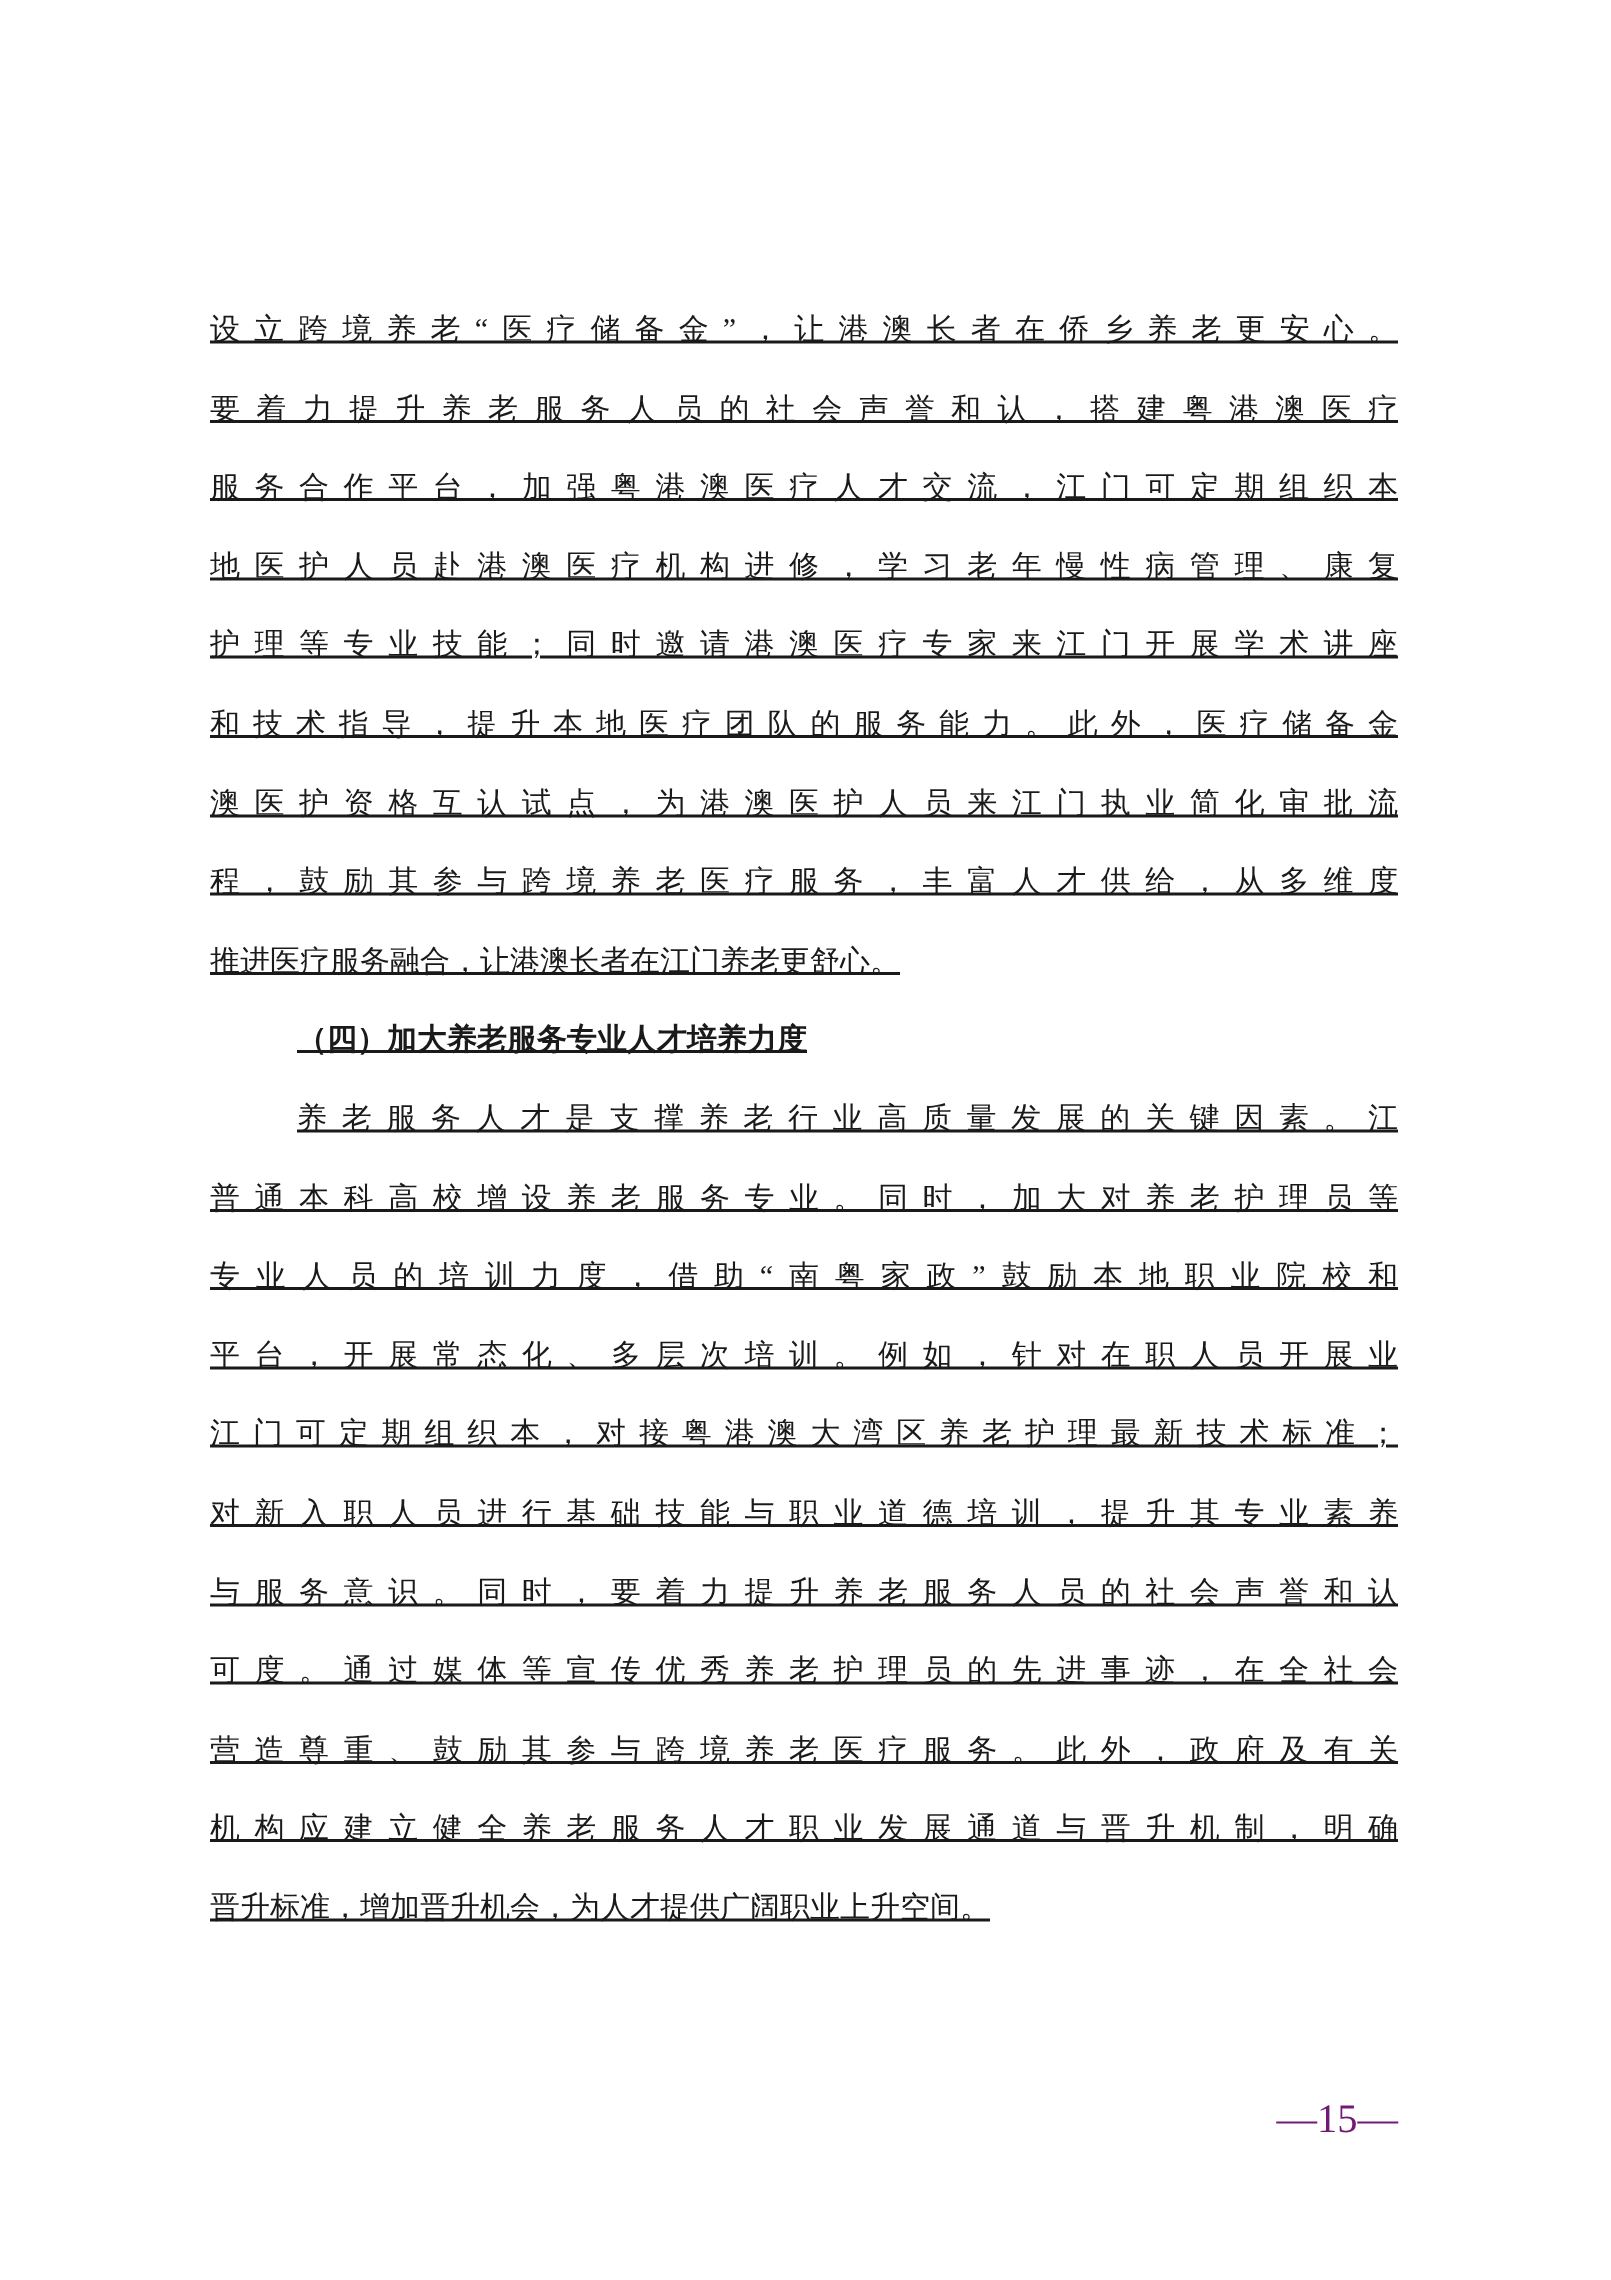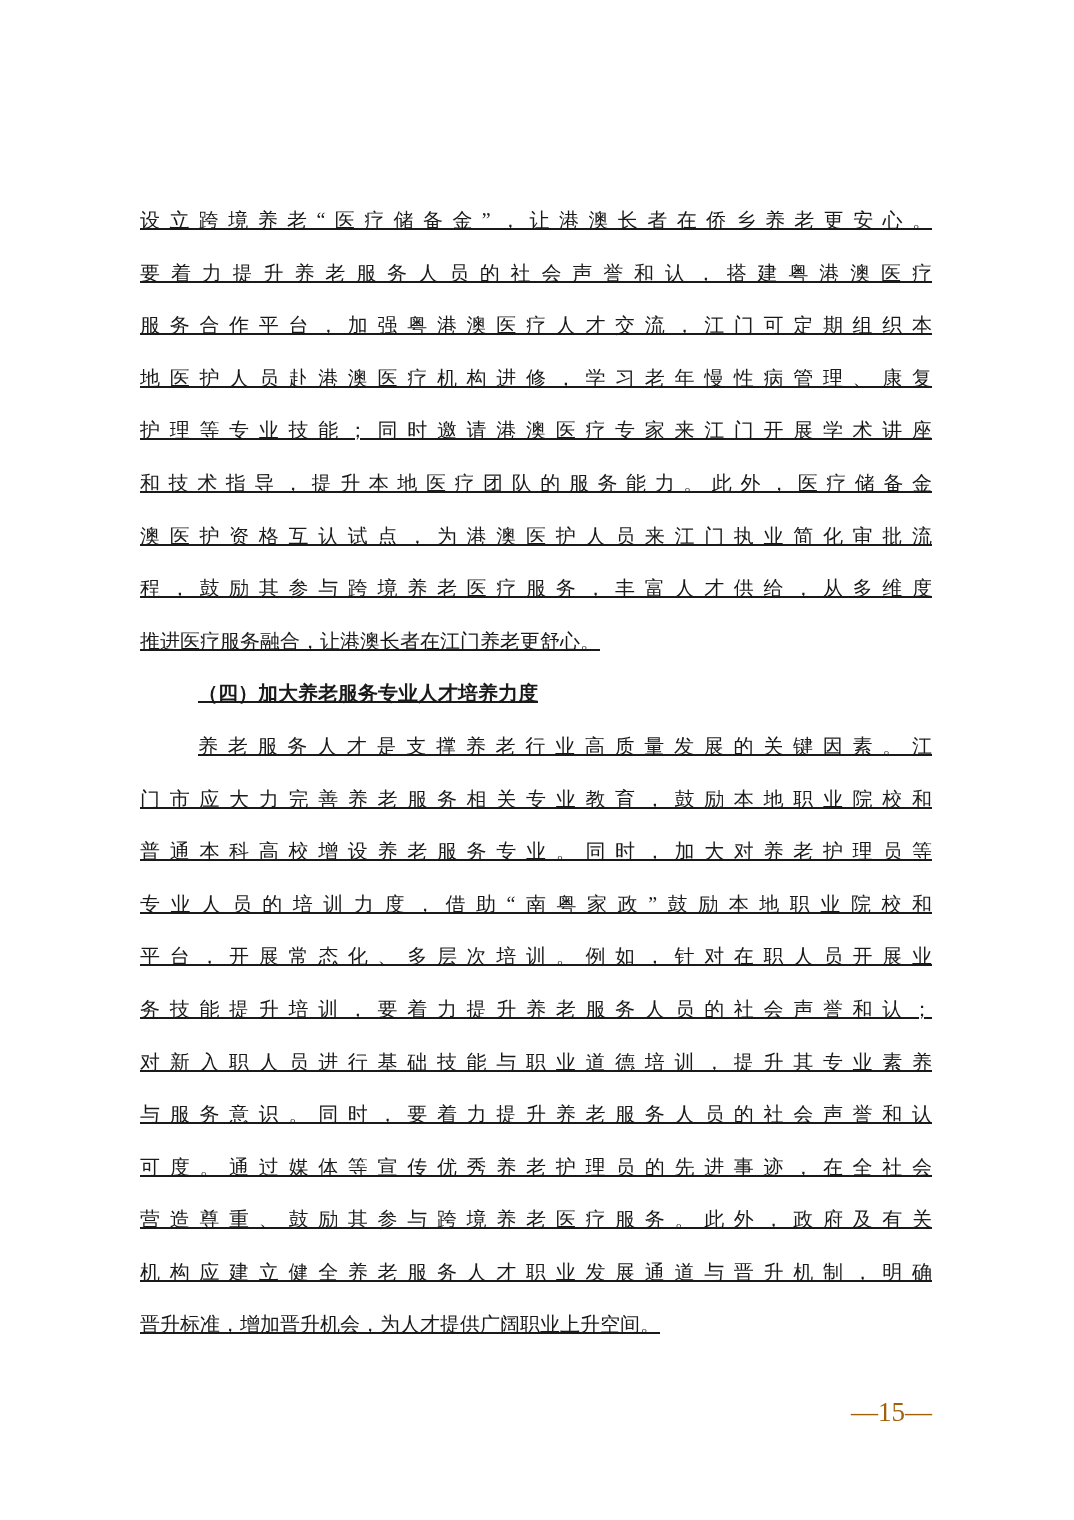--- a/index.html
+++ b/index.html
@@ -41,21 +41,21 @@
     text-align: right;
     text-align-last: left;
     text-indent: 58px;
   }
   .page-number {
     position: absolute;
     right: 142px;
     top: 1392px;
     font-size: 27px;
     line-height: 40px;
-    color: #a16207;
+    color: #701a75;
     text-align: right;
   }
 </style>
 </head>
 <body>
 
 <div class="page">
   <div class="text-block">
 
     <p class="line">设立跨境养老“医疗储备金”，让港澳长者在侨乡养老更安心。</p>
@@ -64,25 +64,24 @@
     <p class="line">地医护人员赴港澳医疗机构进修，学习老年慢性病管理、康复</p>
     <p class="line">护理等专业技能；同时邀请港澳医疗专家来江门开展学术讲座</p>
     <p class="line">和技术指导，提升本地医疗团队的服务能力。此外，医疗储备金</p>
     <p class="line">澳医护资格互认试点，为港澳医护人员来江门执业简化审批流</p>
     <p class="line">程，鼓励其参与跨境养老医疗服务，丰富人才供给，从多维度</p>
     <p class="line para-end">推进医疗服务融合，让港澳长者在江门养老更舒心。</p>
 
     <p class="line heading">（四）加大养老服务专业人才培养力度</p>
 
     <p class="line indent">养老服务人才是支撑养老行业高质量发展的关键因素。江</p>
-    <p class="line">门市应大力完善养老服务相关专业教育，鼓励本地职业院校和</p>
     <p class="line">普通本科高校增设养老服务专业。同时，加大对养老护理员等</p>
     <p class="line">专业人员的培训力度，借助“南粤家政”鼓励本地职业院校和</p>
     <p class="line">平台，开展常态化、多层次培训。例如，针对在职人员开展业</p>
-    <p class="line">务技能提升培训，要着力提升养老服务人员的社会声誉和认；</p>
+    <p class="line">江门可定期组织本，对接粤港澳大湾区养老护理最新技术标准；</p>
     <p class="line">对新入职人员进行基础技能与职业道德培训，提升其专业素养</p>
     <p class="line">与服务意识。同时，要着力提升养老服务人员的社会声誉和认</p>
     <p class="line">可度。通过媒体等宣传优秀养老护理员的先进事迹，在全社会</p>
     <p class="line">营造尊重、鼓励其参与跨境养老医疗服务。此外，政府及有关</p>
     <p class="line">机构应建立健全养老服务人才职业发展通道与晋升机制，明确</p>
     <p class="line para-end">晋升标准，增加晋升机会，为人才提供广阔职业上升空间。</p>
 
   </div>
 
   <div class="page-number">—15—</div>

